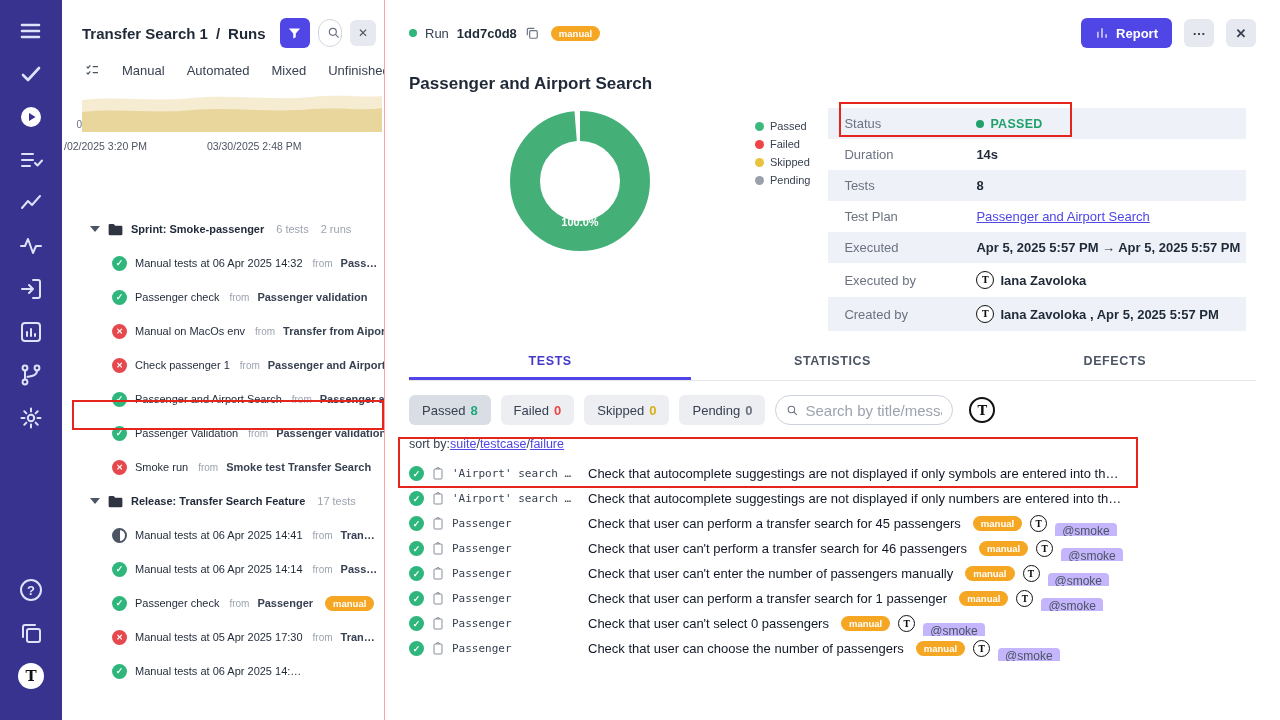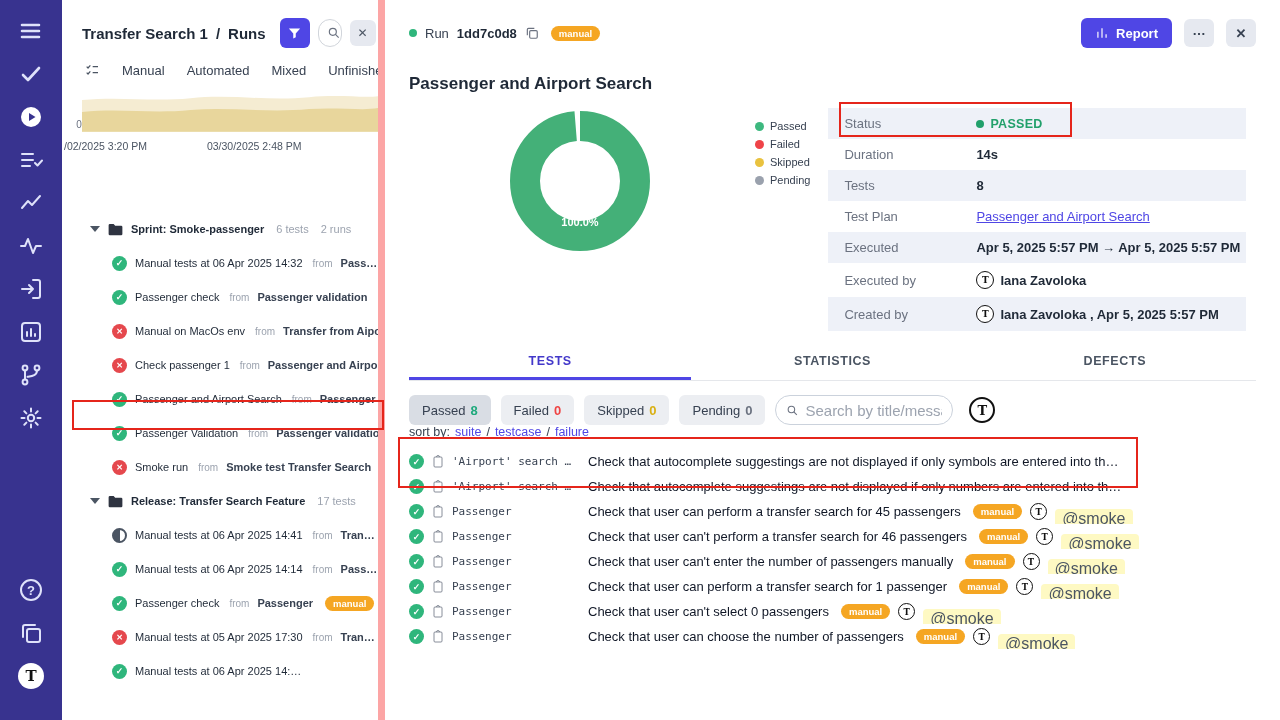--- a/index.html
+++ b/index.html
@@ -11,21 +11,21 @@
   .rail { width:62px; background:#38338f; display:flex; flex-direction:column; align-items:center; padding:18px 0 14px; flex-shrink:0; }
   .rail-ic { width:26px; height:26px; margin-bottom:17px; display:flex; align-items:center; justify-content:center; cursor:pointer; }
   .rail-ic svg { stroke:#dfe2fa; fill:none; stroke-width:2; stroke-linecap:round; stroke-linejoin:round; }
   .rail-spacer { flex:1; }
   .help-circle { width:22px; height:22px; border:2px solid #dfe2fa; border-radius:50%; color:#dfe2fa; font-size:13px; font-weight:bold; display:flex; align-items:center; justify-content:center; }
   .help-circle::after { content:"?"; }
   .logo-circle { width:26px; height:26px; background:#fff; border-radius:50%; color:#111; font-weight:bold; font-size:15px; display:flex; align-items:center; justify-content:center; font-family:"DejaVu Serif", serif; }
   .logo-circle::after { content:"T"; }
 
   
-  .panel { width:323px; border-right:7px solid #fca5a5; display:flex; flex-direction:column; overflow:hidden; flex-shrink:0; background:#fff; }
+  .panel { width:323px; border-right:1px solid #fca5a5; display:flex; flex-direction:column; overflow:hidden; flex-shrink:0; background:#fff; }
   .p-head { display:flex; align-items:center; padding:18px 8px 10px 20px; gap:8px; }
   .p-title { font-size:15px; font-weight:bold; color:#1f2937; white-space:nowrap; }
   .p-divider { font-size:15px; font-weight:bold; color:#1f2937; }
   .btn-filter { width:30px; height:30px; background:#4f46e5; border:none; border-radius:6px; display:flex; align-items:center; justify-content:center; margin-left:6px; cursor:pointer; flex-shrink:0; }
   .btn-filter svg { fill:#fff; }
   .mini-search { height:28px; width:46px; border:1px solid #d1d5db; border-radius:14px; display:flex; align-items:center; padding-left:8px; background:#fff; }
   .mini-search svg { stroke:#6b7280; fill:none; stroke-width:2; }
   .btn-x-sm { width:26px; height:26px; background:#e6e9f0; border:none; border-radius:6px; color:#4b5563; font-size:12px; cursor:pointer; flex-shrink:0; }
   .p-tabs { display:flex; align-items:center; gap:22px; padding:4px 0 8px 22px; white-space:nowrap; overflow:hidden; }
   .p-tabs svg { stroke:#4b5563; fill:none; stroke-width:1.8; flex-shrink:0; }
@@ -97,29 +97,29 @@
   .chip.active { background:#d9dde4; }
   .cnt-pass { color:#1ea97c; font-weight:600; } .cnt-fail { color:#ef4444; font-weight:600; }
   .cnt-skip { color:#d9b013; font-weight:600; } .cnt-pend { color:#6b7280; font-weight:600; }
   .searchbox { height:30px; width:178px; border:1px solid #cbd2dc; border-radius:15px; display:flex; align-items:center; padding:0 10px; gap:6px; background:#fff; }
   .searchbox svg { stroke:#6b7280; fill:none; stroke-width:2; flex-shrink:0; }
   .searchbox input { border:none; outline:none; font-size:15px; width:100%; font-family:"Liberation Sans",sans-serif; color:#374151; }
   .searchbox input::placeholder { color:#9ca3af; }
   .tbtn { width:26px; height:26px; border-radius:50%; border:2px solid #111; background:#fff; color:#111; font-weight:bold; font-size:13px; display:flex; align-items:center; justify-content:center; cursor:pointer; margin-left:6px; font-family:"DejaVu Serif", serif; }
   .tbtn::after { content:"T"; }
 
-  .sortrow { font-size:12.5px; color:#374151; display:flex; gap:5px; align-items:center; }
+  .sortrow { margin-top:12px; font-size:12.5px; color:#374151; display:flex; align-items:center; }
   .slink { color:#4f46e5; text-decoration:underline; cursor:pointer; }
 
   .tests { margin-top:10px; }
   .test-row { height:25px; display:flex; align-items:center; gap:8px; white-space:nowrap; overflow:hidden; }
   .clip-ic svg { stroke:#6b7280; fill:none; stroke-width:1.6; display:block; }
   .suite { width:128px; font-family:"DejaVu Sans Mono", monospace; font-size:11px; color:#374151; overflow:hidden; flex-shrink:0; }
   .ttl { font-size:13px; color:#111827; }
-  .tag { background:#fef9c3; color:#4b5563; font-size:16px; padding:1px 7px; border-radius:4px; flex-shrink:0;margin-top:14px; }
+  .tag { background:#c4b5fd; color:#4b5563; font-size:12px; padding:1px 7px; border-radius:4px; flex-shrink:0;margin-top:14px; }
   .tava { width:17px; height:17px; border:1.5px solid #111; border-radius:50%; background:#fff; color:#111; font-size:8.5px; font-weight:bold; display:flex; align-items:center; justify-content:center; flex-shrink:0; font-family:"DejaVu Serif", serif; }
   .tava::after { content:"T"; }
 
   
   .annot { position:absolute; border:2px solid #e5251b; z-index:60; pointer-events:none; }
   .annot1 { left:72px; top:400px; width:312px; height:30px; }
   .annot2 { left:839px; top:102px; width:233px; height:35px; }
   .annot3 { left:398px; top:437px; width:740px; height:51px; }
 </style>
 </head>

